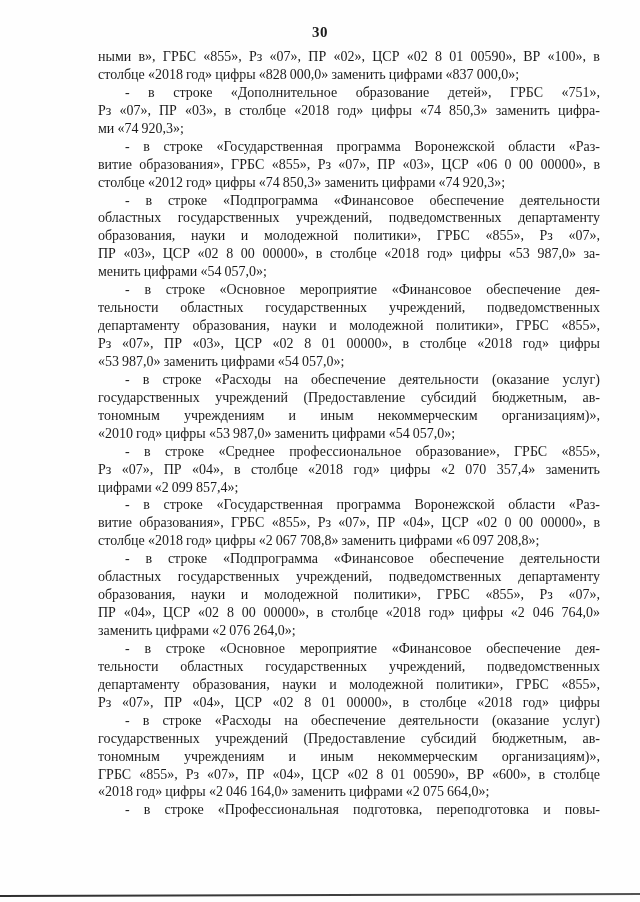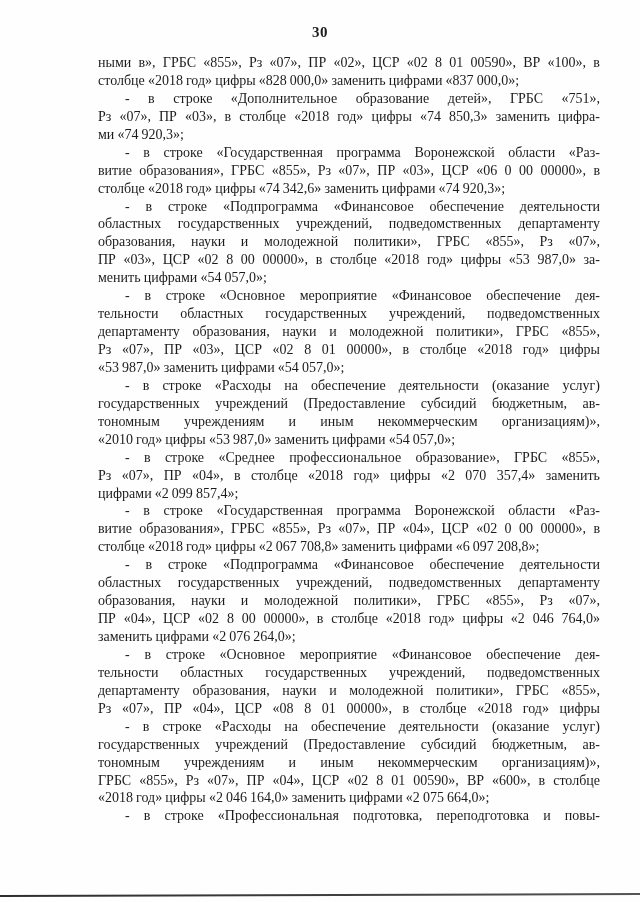--- a/index.html
+++ b/index.html
@@ -22,21 +22,21 @@
     left: 0;
     width: 640px;
     text-align: center;
     font-size: 15px;
     font-weight: bold;
     letter-spacing: 0.5px;
   }
   .text-block {
     position: absolute;
     left: 98px;
-    top: 54px;
+    top: 48px;
     width: 502px;
   }
   .line {
     font-size: 14px;
     line-height: 17.95px;
     height: 17.95px;
     overflow: hidden;
     text-align: justify;
     text-align-last: justify;
     word-spacing: -0.4px;
@@ -66,21 +66,21 @@
   <div class="page-number">30</div>
 
   <div class="text-block">
       <div class="line">ными в», ГРБС «855», Рз «07», ПР «02», ЦСР «02 8 01 00590», ВР «100», в</div>
       <div class="line eop">столбце «2018 год» цифры «828 000,0» заменить цифрами «837 000,0»;</div>
       <div class="line indent">- в строке «Дополнительное образование детей», ГРБС «751»,</div>
       <div class="line">Рз «07», ПР «03», в столбце «2018 год» цифры «74 850,3» заменить цифра-</div>
       <div class="line eop">ми «74 920,3»;</div>
       <div class="line indent">- в строке «Государственная программа Воронежской области «Раз-</div>
       <div class="line">витие образования», ГРБС «855», Рз «07», ПР «03», ЦСР «06 0 00 00000», в</div>
-      <div class="line eop">столбце «2018 год» цифры «74 342,6» заменить цифрами «74 920,3»;</div>
+      <div class="line eop">столбце «2012 год» цифры «74 850,3» заменить цифрами «74 920,3»;</div>
       <div class="line indent">- в строке «Подпрограмма «Финансовое обеспечение деятельности</div>
       <div class="line">областных государственных учреждений, подведомственных департаменту</div>
       <div class="line">образования, науки и молодежной политики», ГРБС «855», Рз «07»,</div>
       <div class="line">ПР «03», ЦСР «02 8 00 00000», в столбце «2018 год» цифры «53 987,0» за-</div>
       <div class="line eop">менить цифрами «54 057,0»;</div>
       <div class="line indent">- в строке «Основное мероприятие «Финансовое обеспечение дея-</div>
       <div class="line">тельности областных государственных учреждений, подведомственных</div>
       <div class="line">департаменту образования, науки и молодежной политики», ГРБС «855»,</div>
       <div class="line">Рз «07», ПР «03», ЦСР «02 8 01 00000», в столбце «2018 год» цифры</div>
       <div class="line eop">«53 987,0» заменить цифрами «54 057,0»;</div>
@@ -95,21 +95,21 @@
       <div class="line">витие образования», ГРБС «855», Рз «07», ПР «04», ЦСР «02 0 00 00000», в</div>
       <div class="line eop">столбце «2018 год» цифры «2 067 708,8» заменить цифрами «6 097 208,8»;</div>
       <div class="line indent">- в строке «Подпрограмма «Финансовое обеспечение деятельности</div>
       <div class="line">областных государственных учреждений, подведомственных департаменту</div>
       <div class="line">образования, науки и молодежной политики», ГРБС «855», Рз «07»,</div>
       <div class="line">ПР «04», ЦСР «02 8 00 00000», в столбце «2018 год» цифры «2 046 764,0»</div>
       <div class="line eop">заменить цифрами «2 076 264,0»;</div>
       <div class="line indent">- в строке «Основное мероприятие «Финансовое обеспечение дея-</div>
       <div class="line">тельности областных государственных учреждений, подведомственных</div>
       <div class="line">департаменту образования, науки и молодежной политики», ГРБС «855»,</div>
-      <div class="line">Рз «07», ПР «04», ЦСР «08 8 01 00000», в столбце «2018 год» цифры</div>
+      <div class="line">Рз «07», ПР «04», ЦСР «02 8 01 00000», в столбце «2018 год» цифры</div>
       <div class="line indent">- в строке «Расходы на обеспечение деятельности (оказание услуг)</div>
       <div class="line">государственных учреждений (Предоставление субсидий бюджетным, ав-</div>
       <div class="line">тономным учреждениям и иным некоммерческим организациям)»,</div>
       <div class="line">ГРБС «855», Рз «07», ПР «04», ЦСР «02 8 01 00590», ВР «600», в столбце</div>
       <div class="line eop">«2018 год» цифры «2 046 164,0» заменить цифрами «2 075 664,0»;</div>
       <div class="line indent">- в строке «Профессиональная подготовка, переподготовка и повы-</div>
     </div>
 
   <div class="scan-edge-line"></div>
 </div>

